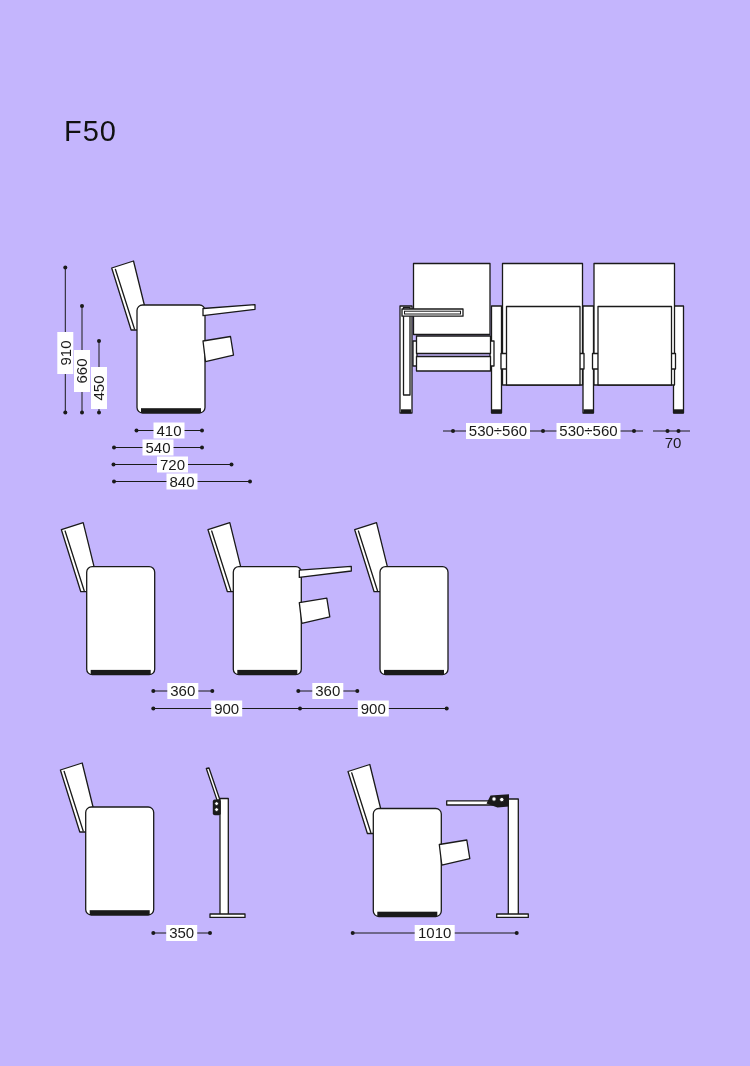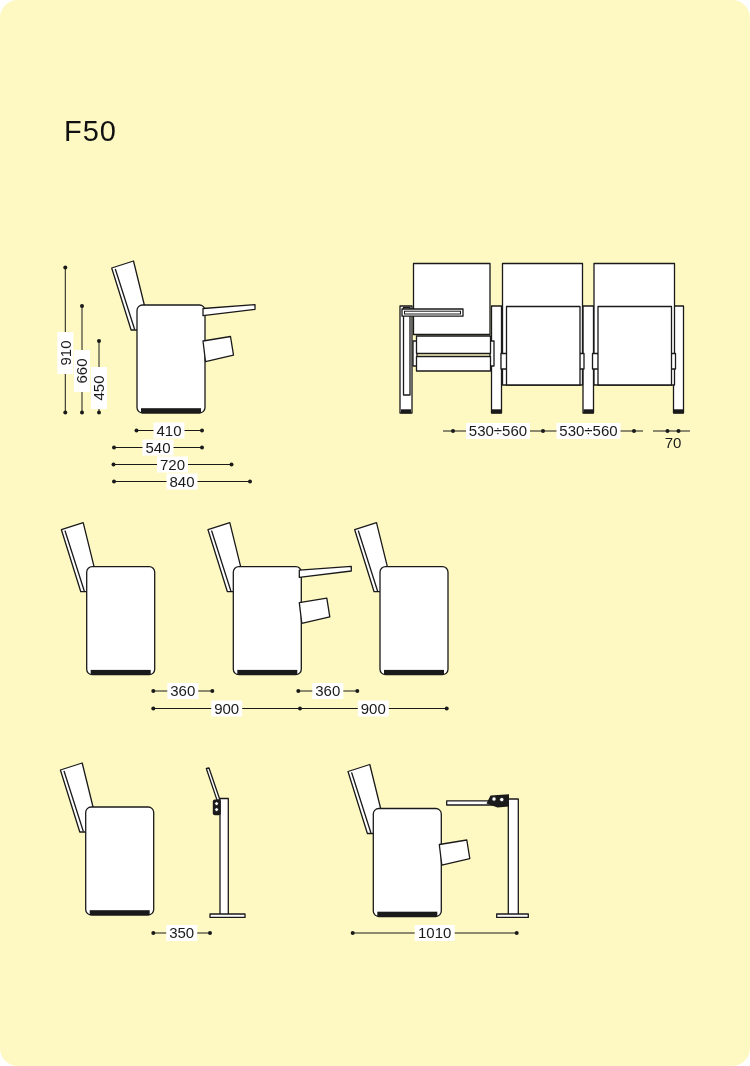--- a/index.html
+++ b/index.html
@@ -1,16 +1,16 @@
 <!DOCTYPE html>
 <html><head>
 <meta charset="utf-8">
 <style>
   html,body { margin:0; padding:0; background:#ffffff; }
-  .page { position:relative; width:750px; height:1066px; background:#fef9c3; font-family:"Liberation Sans", sans-serif;border-radius:18px; }
+  .page { position:relative; width:750px; height:1066px; background:#c4b5fd; font-family:"Liberation Sans", sans-serif; }
   .ln   { fill:#ffffff; stroke:#1a1a1a; stroke-width:1.3; stroke-linejoin:round; stroke-linecap:round; }
   line.ln { fill:none; }
   .thin { fill:none; stroke:#1a1a1a; stroke-width:1; }
   .solid{ fill:#1a1a1a; stroke:none; }
   .dln  { stroke:#1a1a1a; stroke-width:1; }
   .dot  { fill:#1a1a1a; }
   .gap  { fill:#ffffff; }
   .dtxt { font:15px "Liberation Sans", sans-serif; fill:#1a1a1a; text-anchor:middle; }
   .title{ font:29px "Liberation Sans", sans-serif; fill:#111111; letter-spacing:1px; }
   .hingec { fill:#ffffff; stroke:#1a1a1a; stroke-width:0.9; }

